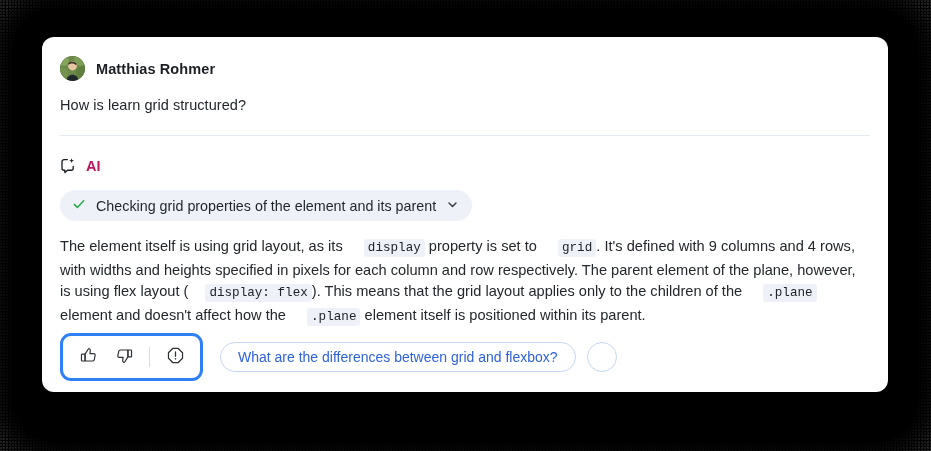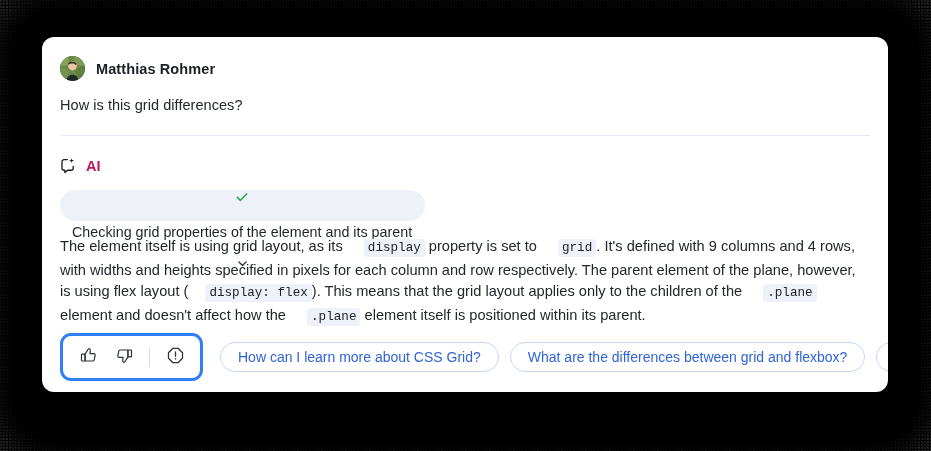--- a/index.html
+++ b/index.html
@@ -103,28 +103,27 @@
     font-size: 14.5px;
     font-weight: bold;
     color: #be185d;
   }
   .ai-icon { display: block; }
 
   
   .status-pill {
     display: inline-flex;
     align-items: center;
-    gap: 16px;
+    gap: 10px;
     background: #eef1f8;
     border-radius: 18px;
     height: 31px;
     padding: 0 13px 0 12px;
     margin-top: 16px;
     cursor: pointer;
-    flex-direction: column;
   }
   .status-text {
     font-size: 14.3px;
     color: #1f2429;
     white-space: nowrap;
   }
 
   
   .answer {
     font-size: 14.6px;
@@ -235,21 +234,21 @@
             <circle cx="3" cy="17" r="5" fill="#74934f"></circle>
             <circle cx="12.5" cy="10" r="4.4" fill="#e8c5a3"></circle>
             <path d="M6.2 25c0.6-4.2 3.1-6.3 6.3-6.3S18.2 20.8 18.8 25z" fill="#21262b"></path>
             <path d="M8.3 7.6c0.6-2.5 7.2-2.6 8.1 0.2 0.3 1-0.3 1.5-0.9 0.9-1.6-1.6-5-1.6-6.4-0.2-0.6 0.6-1 0.1-0.8-0.9z" fill="#3d3228"></path>
           </g>
         </svg>
       </span>
       <span class="user-name">Matthias Rohmer</span>
     </div>
 
-    <div class="user-msg">How is this grid differences?</div>
+    <div class="user-msg">How is learn grid structured?</div>
 
     <div class="divider"></div>
 
     
     <div class="ai-head">
       <span>
         <svg class="ai-icon" width="17" height="17" viewBox="0 0 17 17" aria-hidden="true">
           <path d="M2 4.6a2 2 0 0 1 2-2h3.4M2 4.6v6.6a2 2 0 0 0 2 2h0.9v2.4l2.7-2.4h3.6a2 2 0 0 0 2-2V9.4" fill="none" stroke="#1b1f24" stroke-width="1.35" stroke-linecap="round" stroke-linejoin="round"></path>
           <path d="M11.6 1.2 12.25 3.0 14.05 3.65 12.25 4.3 11.6 6.1 10.95 4.3 9.15 3.65 10.95 3.0z" fill="#1b1f24"></path>
         </svg>
@@ -304,20 +303,19 @@
             <svg width="19" height="19" viewBox="0 0 20 20" aria-hidden="true">
               <path d="M7.1 2.6h5.8l4.5 4.5v5.8l-4.5 4.5H7.1L2.6 12.9V7.1z" fill="none" stroke="#2c3136" stroke-width="1.3" stroke-linejoin="round"></path>
               <line x1="10" y1="6.2" x2="10" y2="10.8" stroke="#2c3136" stroke-width="1.3" stroke-linecap="round"></line>
               <circle cx="10" cy="13.5" r="0.85" fill="#2c3136"></circle>
             </svg>
           </span>
         </span>
       </div>
 
       <div class="chips" id="chips">
-          <div class="chip">How can I learn more about CSS Grid?</div>
           <div class="chip">What are the differences between grid and flexbox?</div>
           <div class="chip" style="padding: 0px 14px;"></div>
         </div>
     </div>
 
   </div>
 </div>
 
 </body></html>

